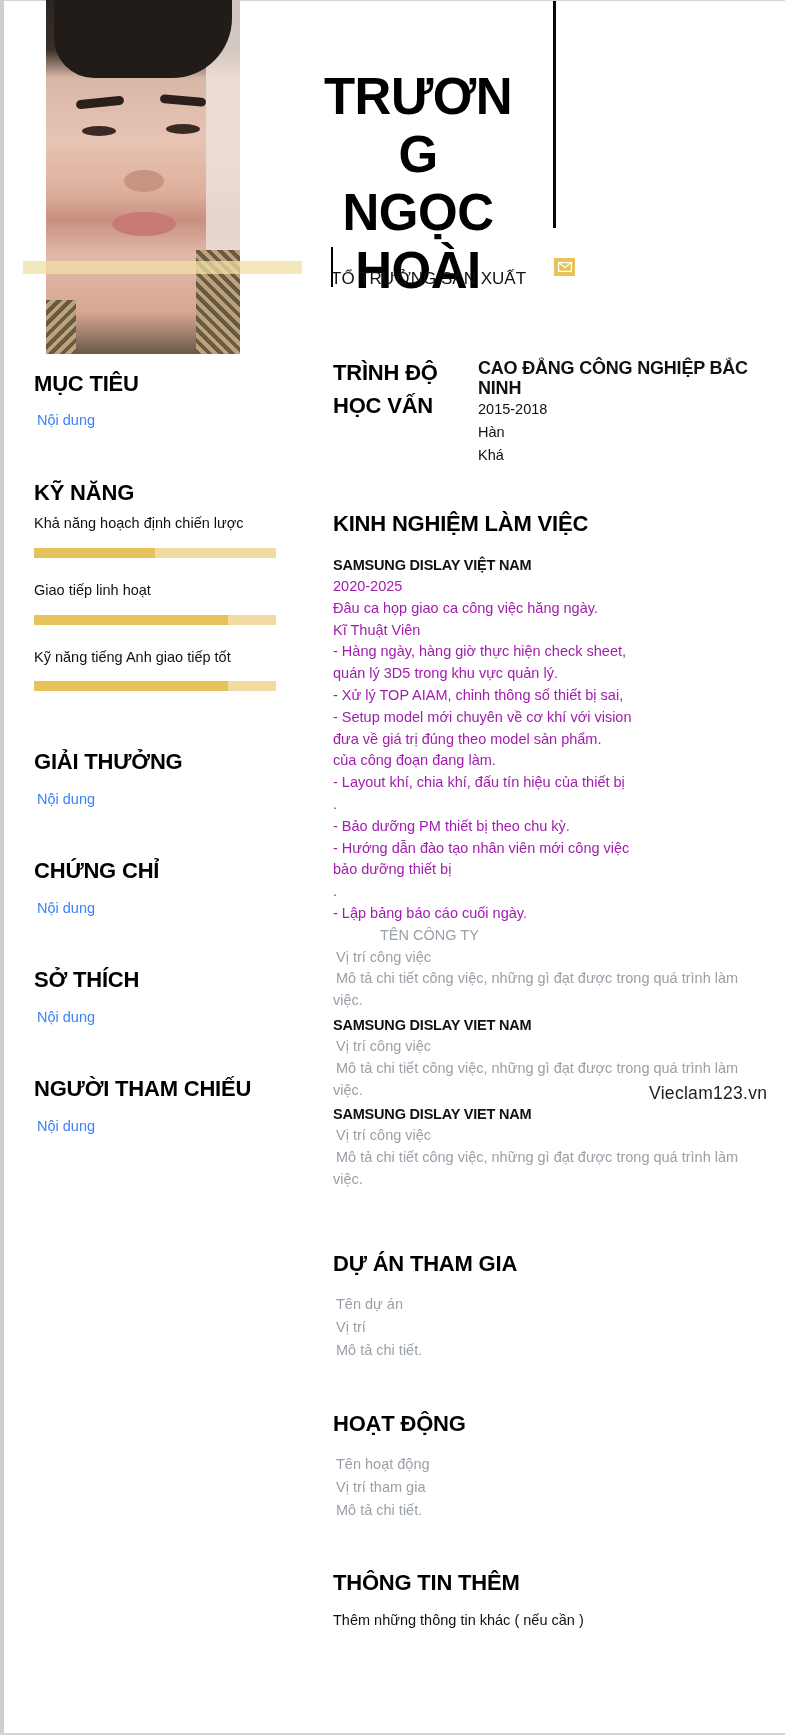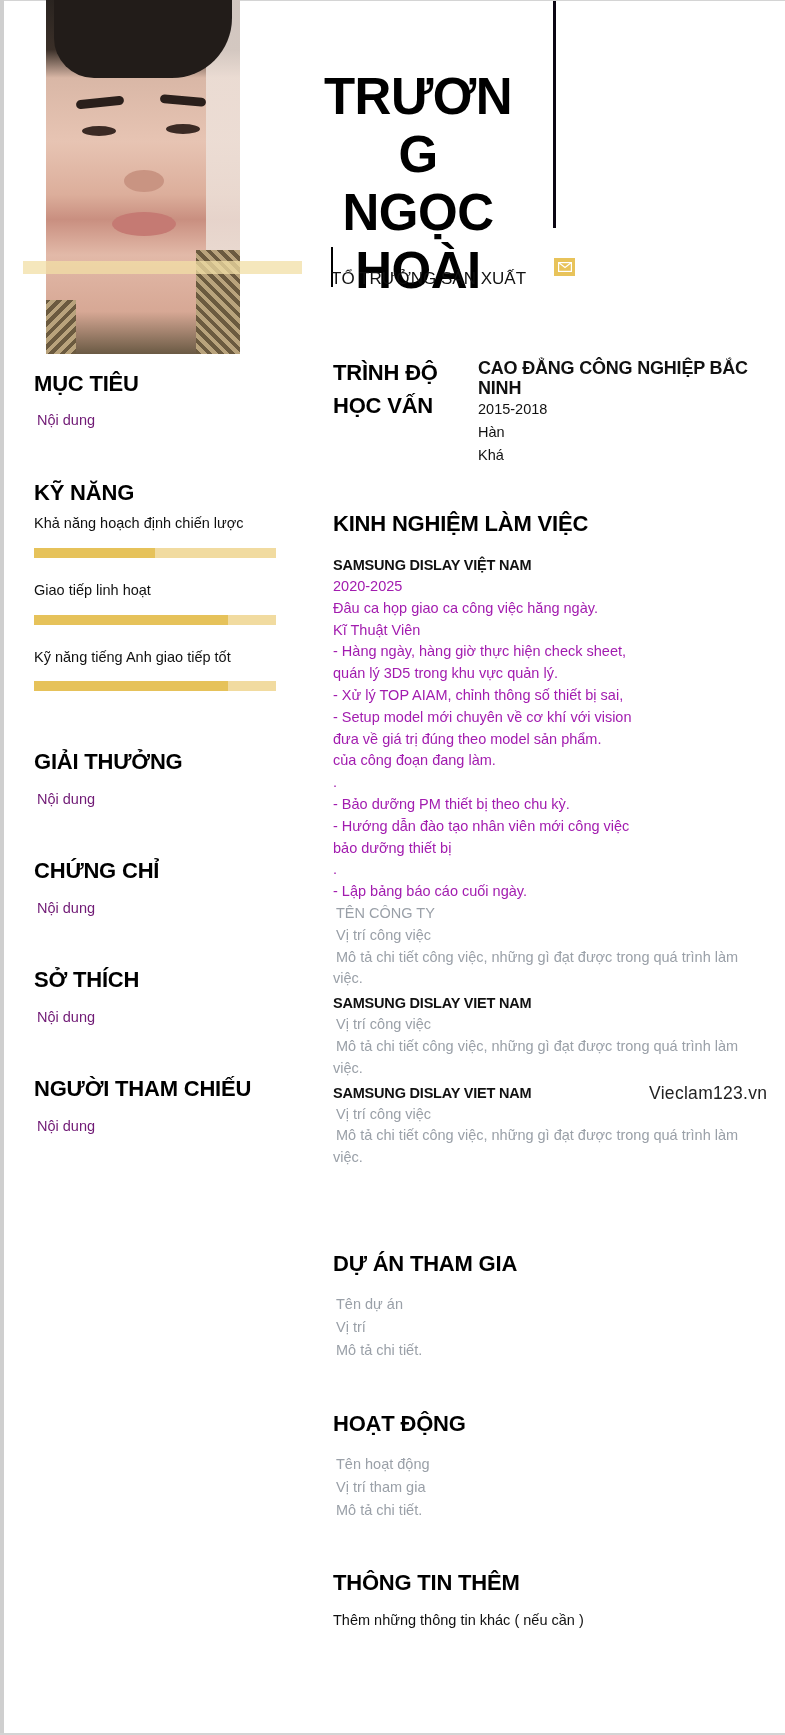--- a/index.html
+++ b/index.html
@@ -26,21 +26,21 @@
   .accent-stripe { position: absolute; left: 23px; top: 261px; width: 279px; height: 13px; background: #f1dfa6; opacity: .75; }
 
   .name-block { position: absolute; left: 318px; top: 68px; width: 200px; text-align: center;
     font-weight: bold; font-size: 51px; line-height: 58px; letter-spacing: -0.5px; color: #000; }
   .divider-v { position: absolute; left: 553px; top: 1px; width: 3px; height: 227px; background: #0b0613; }
   .title-caret { position: absolute; left: 331px; top: 247px; width: 2px; height: 40px; background: #000; }
   .job-title { position: absolute; left: 331px; top: 257px; font-size: 17px; color: #111; margin-top: 12px; }
   .email-icon { position: absolute; left: 554px; top: 258px; width: 21px; height: 18px; background: #e8c35a; display: flex; align-items: center; justify-content: center; cursor: pointer; }
 
   .sec-title { position: absolute; font-weight: bold; font-size: 22px; color: #000; letter-spacing: -0.2px; }
-  .placeholder { position: absolute; font-size: 14.5px; color: #701a75; }
+  .placeholder { position: absolute; font-size: 14.5px; color: #3b82f6; }
   .body-text { position: absolute; font-size: 14.5px; color: #111; }
 
   .skill-label { position: absolute; left: 34px; font-size: 14.5px; color: #111; }
   .skill-bar { position: absolute; left: 34px; width: 242px; height: 10px; background: #f1dba0; }
   .skill-fill { height: 10px; background: #e6c25a; }
 
   .edu-col { position: absolute; left: 478px; top: 358px; width: 290px; }
   .edu-school { font-weight: bold; font-size: 18px; color: #111; line-height: 20px; letter-spacing: -0.2px; }
   .edu-line { font-size: 14.5px; color: #111; line-height: 23px; }
 
@@ -138,29 +138,30 @@
     <div class="exp-company">SAMSUNG DISLAY VIỆT NAM</div>
     <div class="exp-line">2020-2025</div>
     <div class="exp-line">Đâu ca họp giao ca công việc hăng ngày.</div>
     <div class="exp-line">Kĩ Thuật Viên</div>
     <div class="exp-line">- Hàng ngày, hàng giờ thực hiện check sheet,</div>
     <div class="exp-line">quán lý 3D5 trong khu vực quản lý.</div>
     <div class="exp-line">- Xử lý TOP AIAM, chỉnh thông số thiết bị sai,</div>
     <div class="exp-line">- Setup model mới chuyên về cơ khí với vision</div>
     <div class="exp-line">đưa về giá trị đúng theo model sản phẩm.</div>
     <div class="exp-line">của công đoạn đang làm.</div>
+    <div class="exp-line">- Layout khí, chia khí, đấu tín hiệu của thiết bị</div>
     <div class="exp-line">.</div>
     <div class="exp-line">- Bảo dưỡng PM thiết bị theo chu kỳ.</div>
     <div class="exp-line">- Hướng dẫn đào tạo nhân viên mới công việc</div>
     <div class="exp-line">bảo dưỡng thiết bị</div>
     <div class="exp-line">.</div>
     <div class="exp-line">- Lập bảng báo cáo cuối ngày.</div>
   </div>
   <div>
-    <div class="exp-ph" style="padding-left:3px;">TÊN CÔNG TY</div>
+    <div class="exp-ph" style="padding-left:3px;margin-left:44px;">TÊN CÔNG TY</div>
     <div class="exp-ph" style="padding-left:3px;">Vị trí công việc</div>
     <div class="exp-ph" style="text-indent:3px; width:410px;">Mô tả chi tiết công việc, những gì đạt được trong quá trình làm việc.</div>
   </div>
   <div style="margin-top:2px;">
     <div class="exp-company">SAMSUNG DISLAY VIET NAM</div>
     <div class="exp-ph" style="padding-left:3px;">Vị trí công việc</div>
     <div class="exp-ph" style="text-indent:3px; width:410px;">Mô tả chi tiết công việc, những gì đạt được trong quá trình làm việc.</div>
   </div>
   <div style="margin-top:2px;">
     <div class="exp-company">SAMSUNG DISLAY VIET NAM</div>

